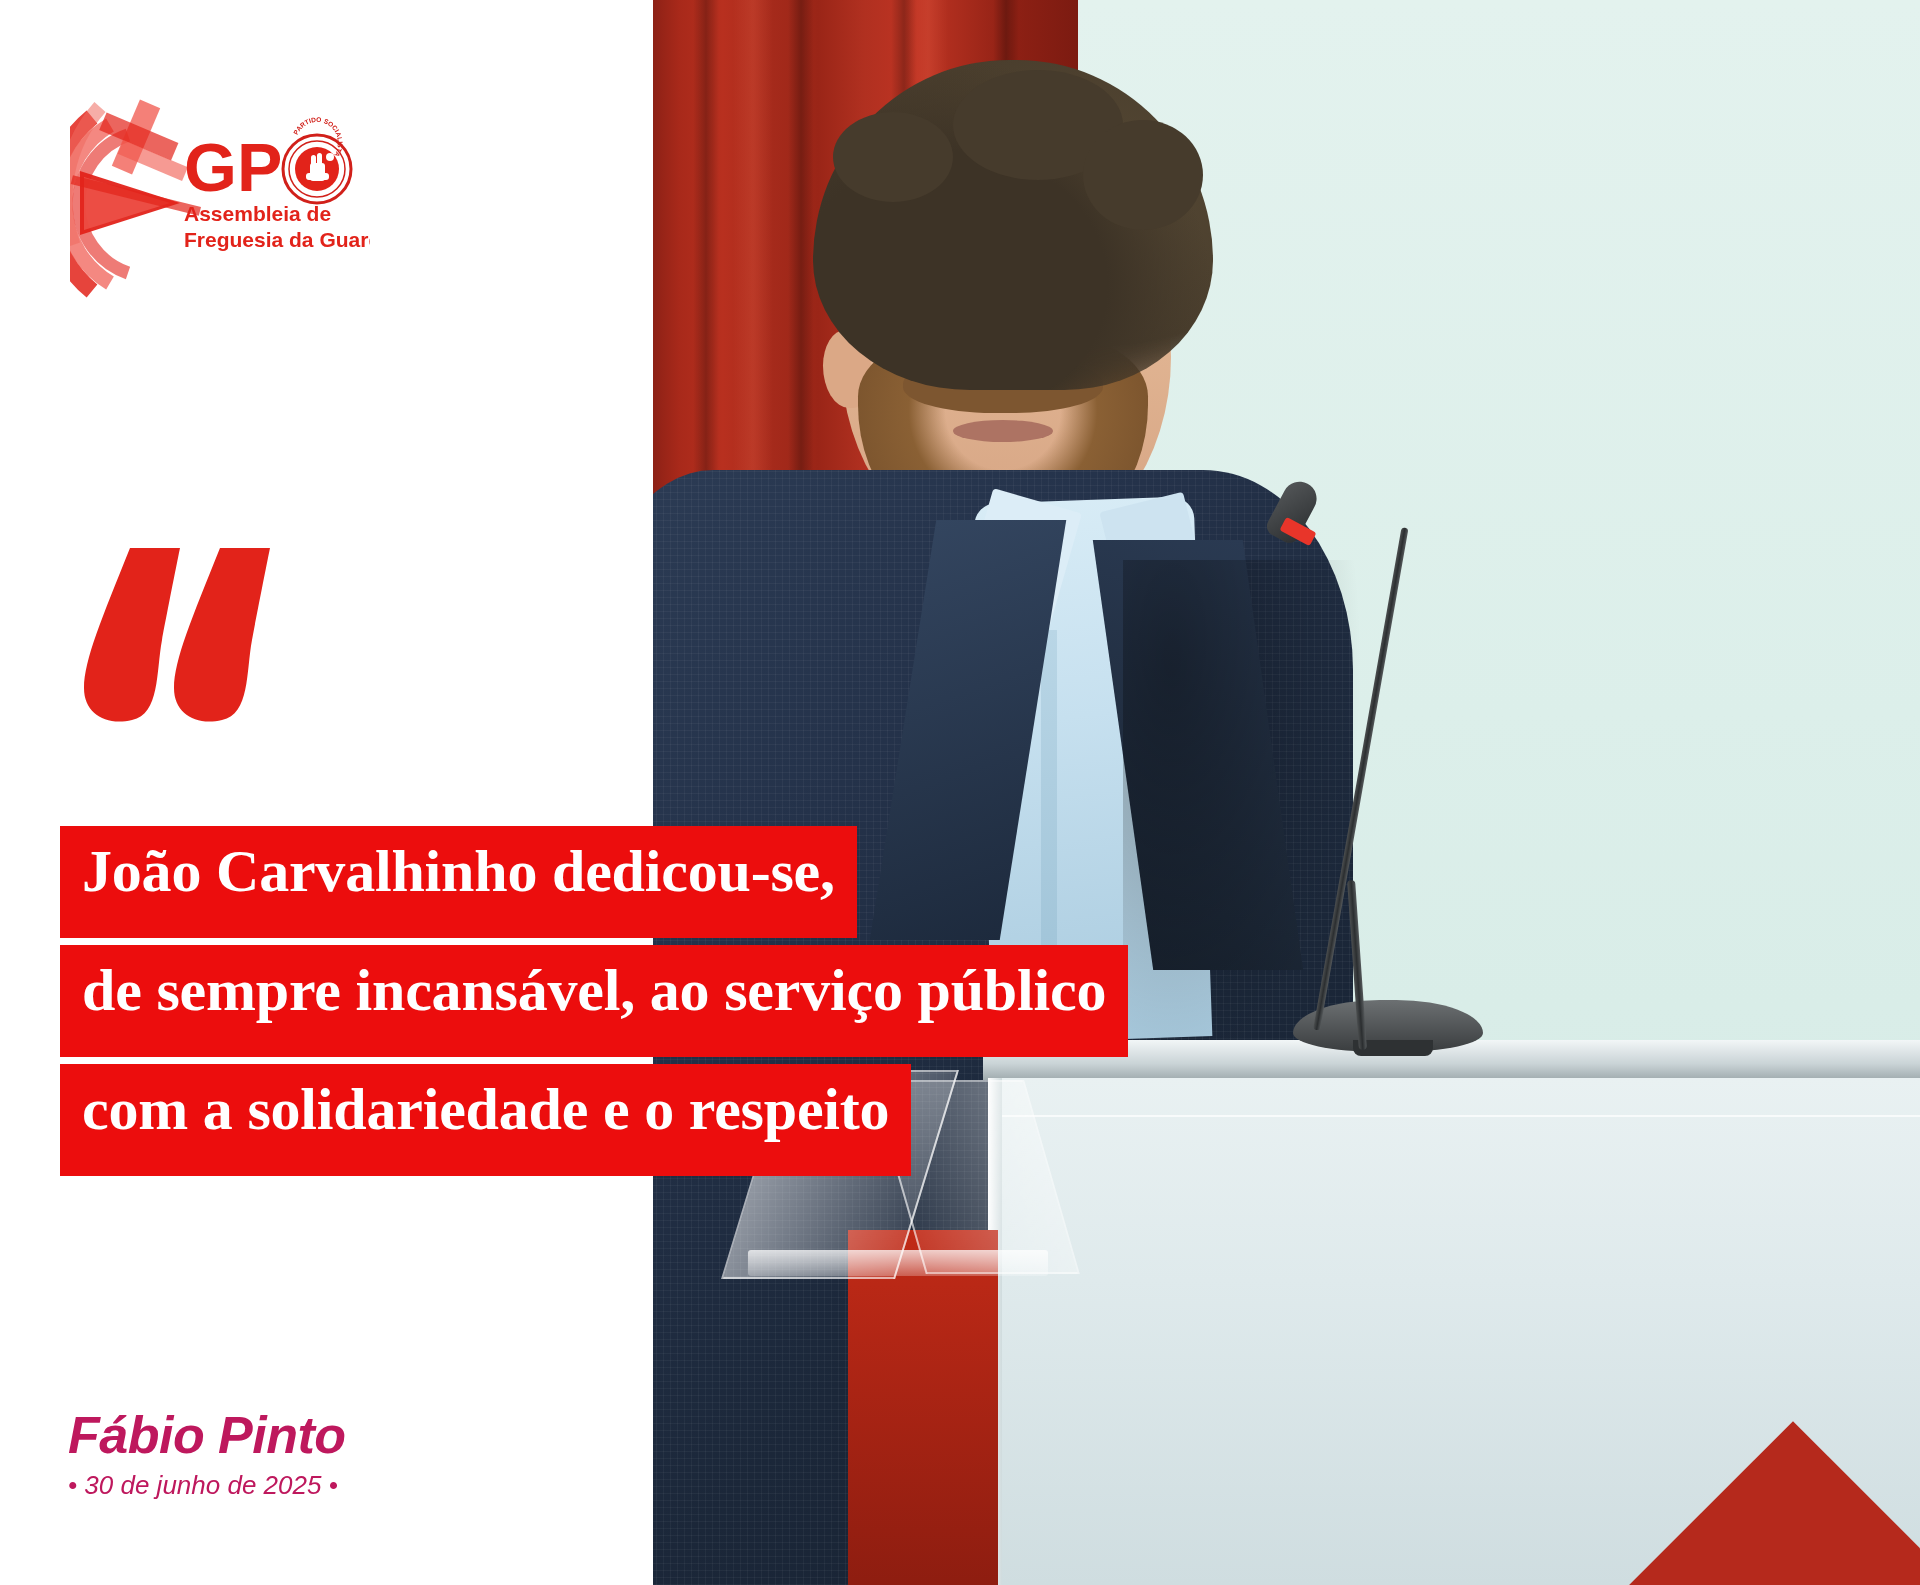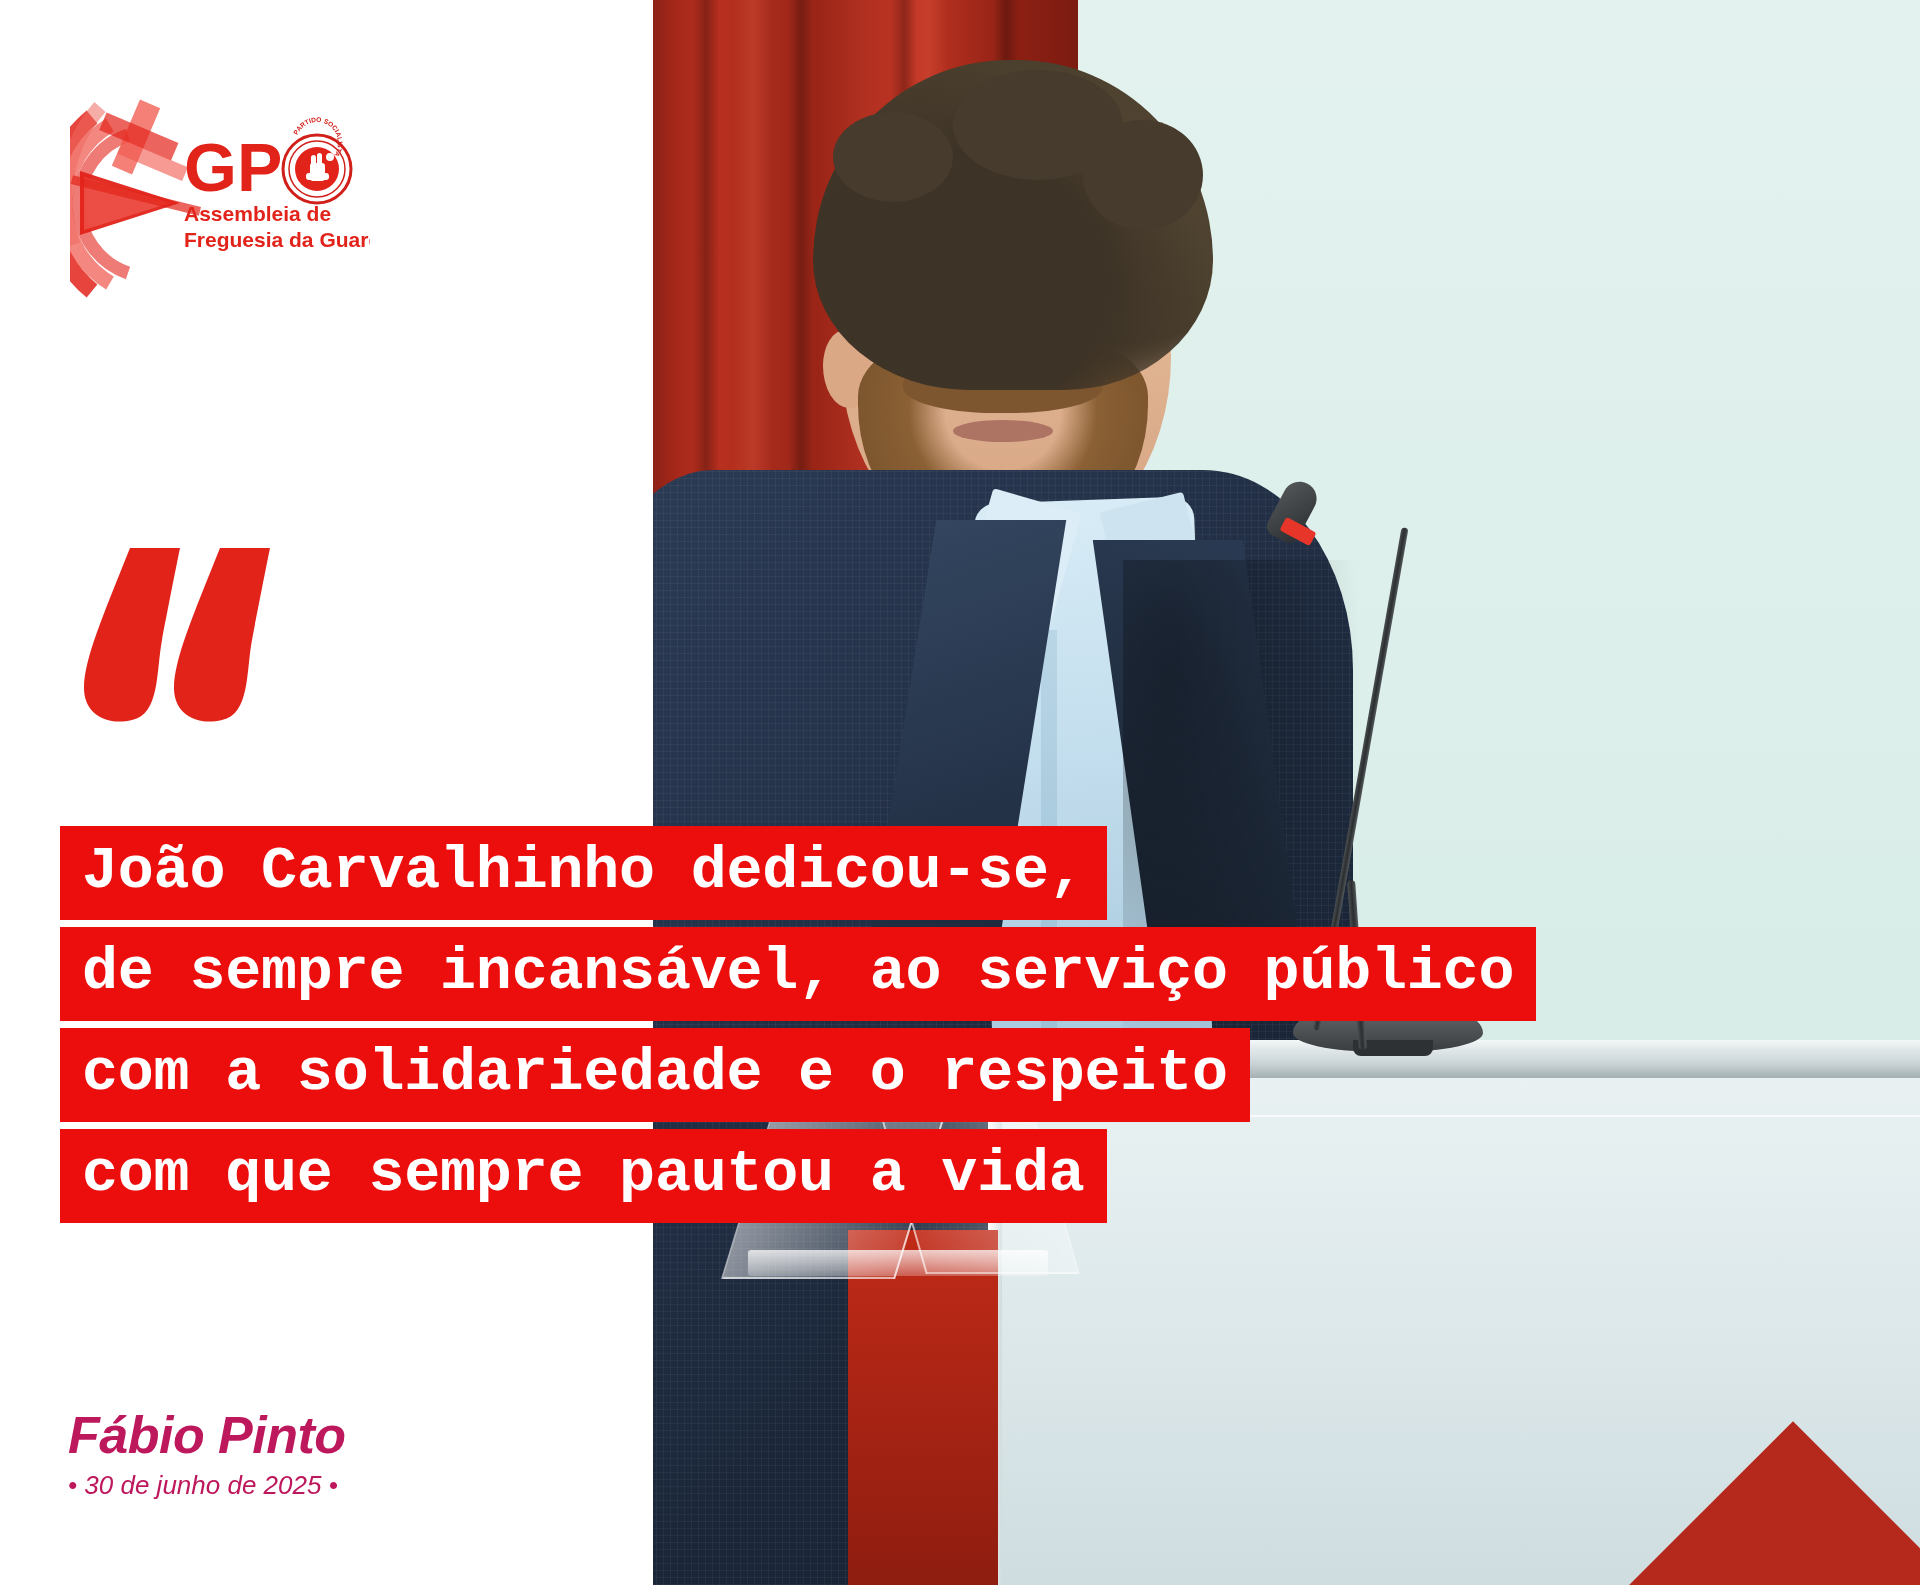--- a/index.html
+++ b/index.html
@@ -230,23 +230,23 @@
   
   .quote-block{position:absolute;left:60px;top:826px;}
   .qline{
     display:inline-block;
     background:#ec0d0d;
     color:#ffffff;
     font-weight:bold;
     font-size:60px;
     line-height:1.0;
     letter-spacing:-0.2px;
-    padding:15px 22px 19px 22px;
+    padding:15px 22px 37px 22px;
     white-space:nowrap;
-    font-family:Liberation Mono, monospace;
+    font-family:Liberation Serif, serif;
   }
   .qrow{margin-bottom:7px;}
 
   
   .attrib{position:absolute;left:68px;top:1408px;color:#be185d;}
   .attrib .name{
     font-size:52px;font-weight:bold;font-style:italic;
     letter-spacing:-0.5px;line-height:1.05;
     font-family:"Liberation Sans",sans-serif;
   }
@@ -369,21 +369,20 @@
                C34,178 12,166 12,140 C12,112 30,70 58,0 Z" fill="#e2231a"></path>
       <path d="M148,0 L198,0 C198,0 186,60 180,92 C174,124 178,166 150,172
                C124,178 102,166 102,140 C102,112 120,70 148,0 Z" fill="#e2231a"></path>
     </svg>
   </div>
 
   <div class="quote-block">
     <div class="qrow"><span class="qline">João Carvalhinho dedicou-se,</span></div>
     <div class="qrow"><span class="qline">de sempre incansável, ao serviço público</span></div>
     <div class="qrow"><span class="qline">com a solidariedade e o respeito</span></div>
-    <div class="qrow"><span class="qline">com que sempre pautou a vida</span></div>
   </div>
 
   <div class="attrib">
     <div class="name">Fábio Pinto</div>
     <div class="date">• 30 de junho de 2025 •</div>
   </div>
 
 </div>
 
 </body></html>

